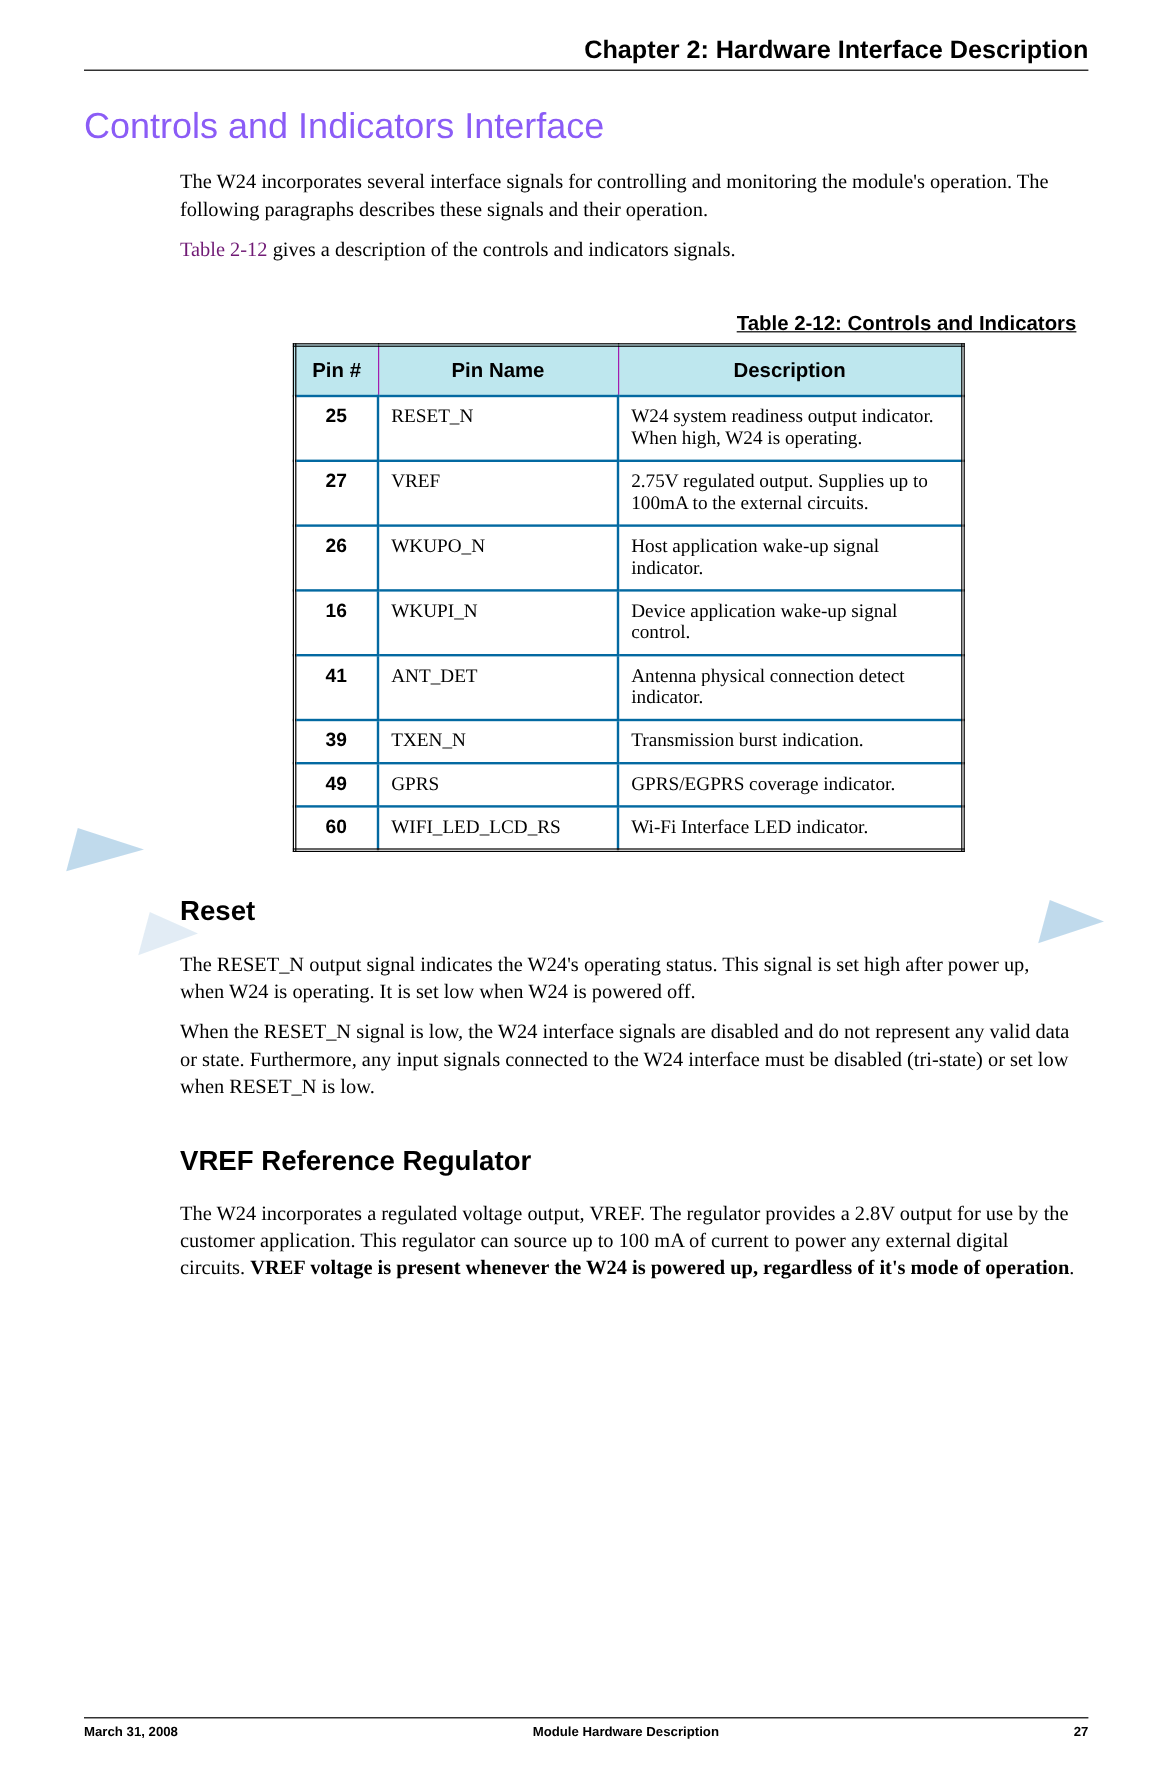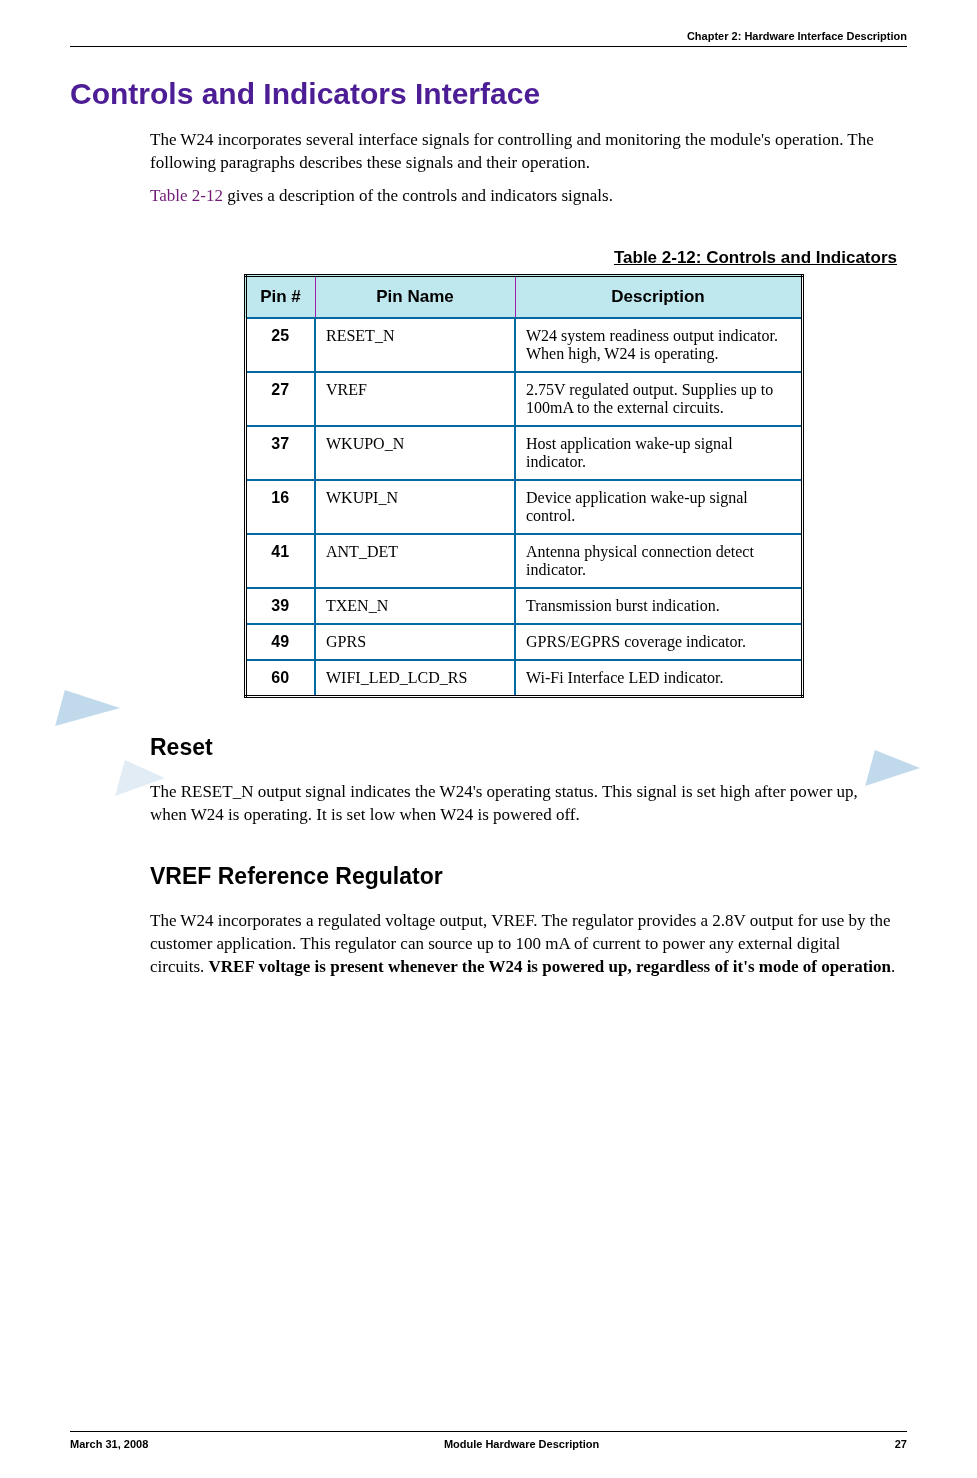--- a/index.html
+++ b/index.html
@@ -15,33 +15,33 @@
     width: 977px;
     height: 1478px;
     margin: 0 auto;
     position: relative;
     padding: 30px 70px 30px 70px;
   }
   .header-right {
     text-align: right;
     font-family: Arial, Helvetica, sans-serif;
     font-weight: bold;
-    font-size: 11px;
+    font-size: 21px;
     margin-bottom: 4px;
   }
   .header-rule {
     border: none;
     border-top: 1.5px solid #000;
     margin: 0 0 30px 0;
   }
   h1.section {
     font-family: Arial, Helvetica, sans-serif;
-    color: #4c1d95;
+    color: #8b5cf6;
     font-size: 30px;
-    font-weight: bold;
+    font-weight: normal;
     margin: 12px 0 18px 0;
   }
   .body-text {
     margin-left: 80px;
     margin-right: 10px;
   }
   .body-text p {
     margin: 10px 0;
     font-size: 17px;
     line-height: 1.35;
@@ -161,21 +161,21 @@
             <td class="pin-num">25</td>
             <td class="pin-name">RESET_N</td>
             <td>W24 system readiness output indicator. When high, W24 is operating.</td>
           </tr>
         <tr>
             <td class="pin-num">27</td>
             <td class="pin-name">VREF</td>
             <td>2.75V regulated output. Supplies up to 100mA to the external circuits.</td>
           </tr>
         <tr>
-            <td class="pin-num">37</td>
+            <td class="pin-num">26</td>
             <td class="pin-name">WKUPO_N</td>
             <td>Host application wake-up signal indicator.</td>
           </tr>
         <tr>
             <td class="pin-num">16</td>
             <td class="pin-name">WKUPI_N</td>
             <td>Device application wake-up signal control.</td>
           </tr>
         <tr>
             <td class="pin-num">41</td>
@@ -195,20 +195,21 @@
         <tr>
             <td class="pin-num">60</td>
             <td class="pin-name">WIFI_LED_LCD_RS</td>
             <td>Wi-Fi Interface LED indicator.</td>
           </tr>
       </tbody>
     </table>
 
     <h2 class="subsection">Reset</h2>
     <p>The RESET_N output signal indicates the W24's operating status. This signal is set high after power up, when W24 is operating. It is set low when W24 is powered off.</p>
+    <p>When the RESET_N signal is low, the W24 interface signals are disabled and do not represent any valid data or state. Furthermore, any input signals connected to the W24 interface must be disabled (tri-state) or set low when RESET_N is low.</p>
 
     <h2 class="subsection">VREF Reference Regulator</h2>
     <p>
       <span>The W24 incorporates a regulated voltage output, VREF. The regulator provides a 2.8V output for use by the customer application. This regulator can source up to 100 mA of current to power any external digital circuits. </span><b>VREF voltage is present whenever the W24 is powered up, regardless of it's mode of operation</b><span>.</span>
     </p>
   </div>
 
   <div class="watermark">
     <div class="arrow a1"></div>
     <div class="arrow a2"></div>

